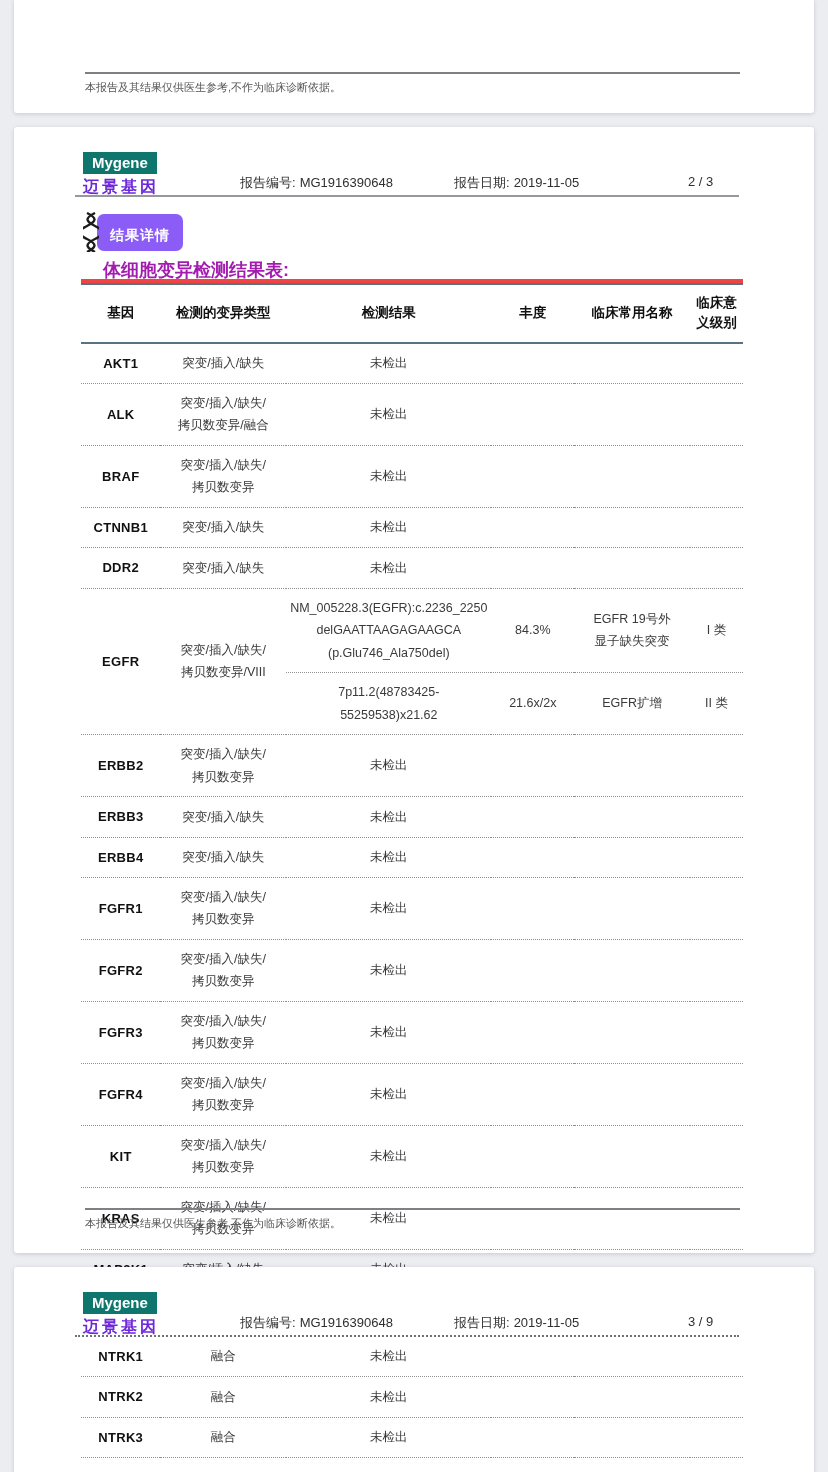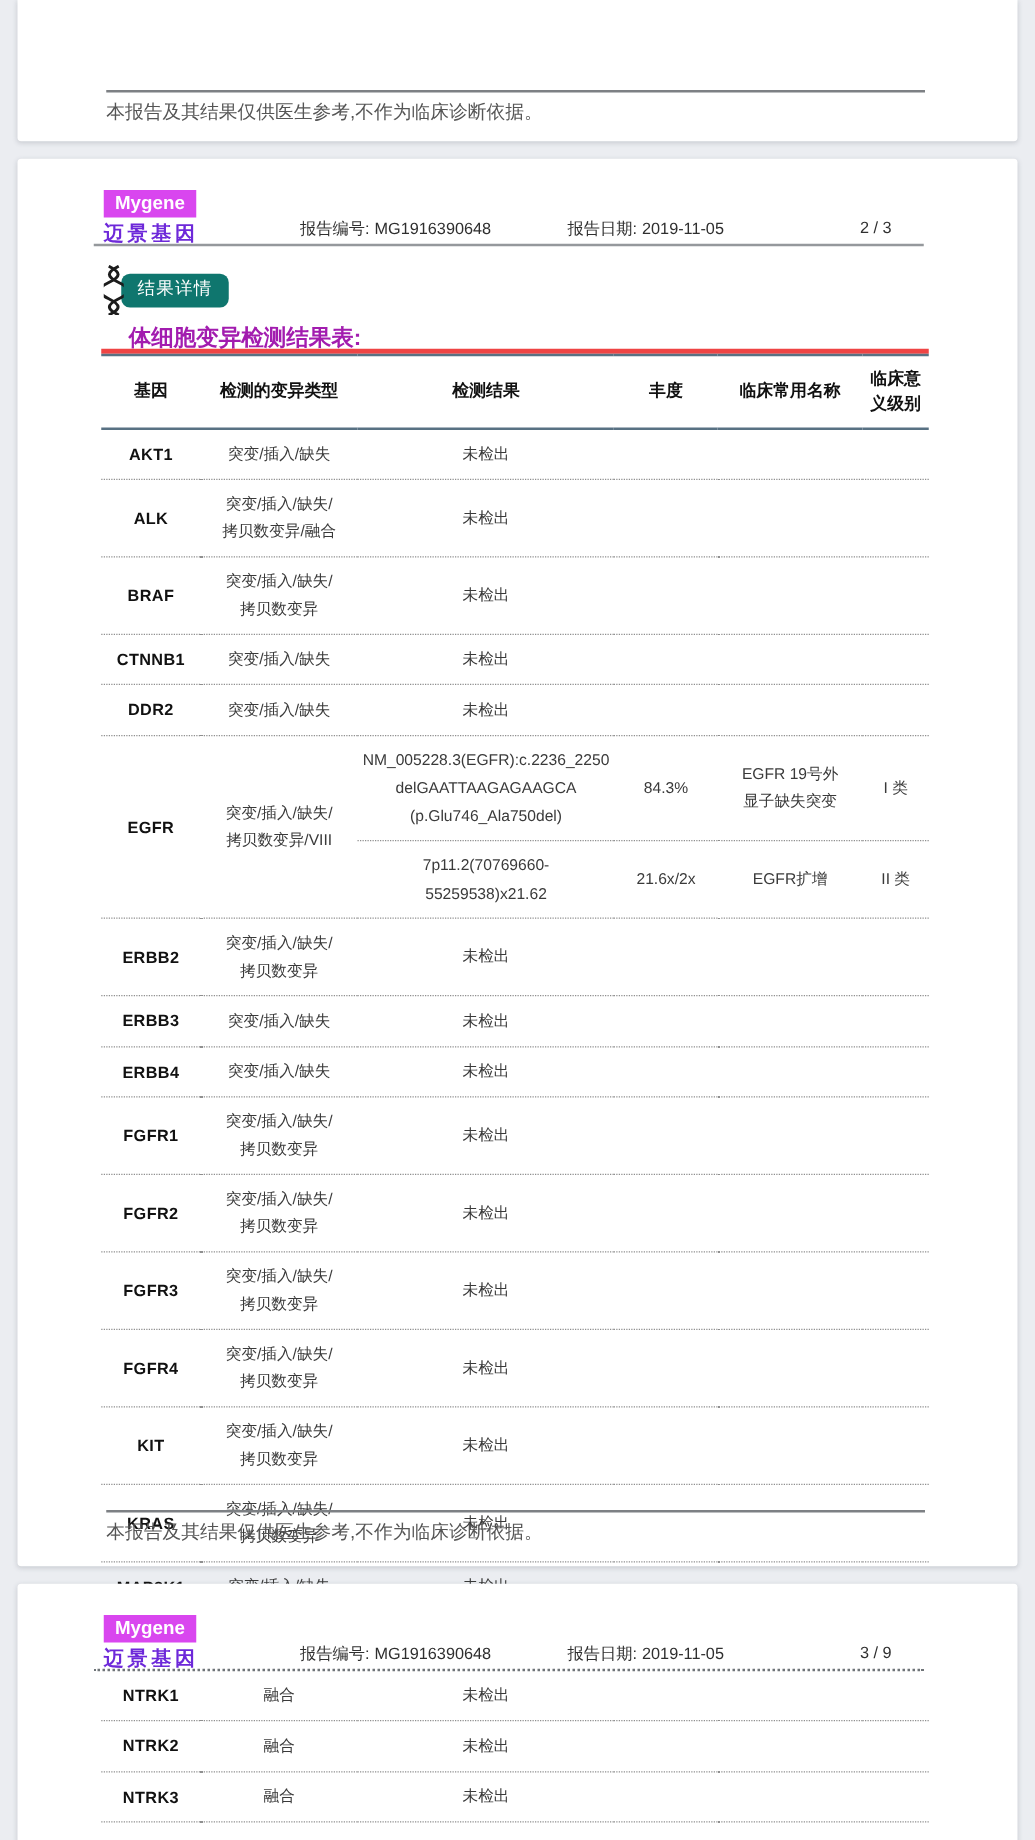--- a/index.html
+++ b/index.html
@@ -13,41 +13,41 @@
     position:absolute;left:14px;width:800px;background:#ffffff;
     border-radius:3px;box-shadow:0 1px 4px rgba(60,64,80,.20);
   }
   .page--first{top:0;height:113px;border-radius:0 0 3px 3px;}
   .page--second{top:127px;height:1126px;}
   .page--third{top:1267px;height:300px;}
 
   
   .logo-block{position:absolute;left:69px;top:25px;width:110px;}
   .logo-box{
-    display:inline-block;background:#d946ef;color:#fff;
+    display:inline-block;background:#0f766e;color:#fff;
     font-weight:bold;font-size:15px;padding:3px 9px 4px;line-height:1;
   }
   .logo-cn{
     font-weight:900;font-size:16px;letter-spacing:3px;color:#6d28d9;
     margin-top:3px;
   }
   .head-item{position:absolute;top:47px;font-size:13px;color:#2f2f2f;white-space:nowrap;}
   .head-item .lbl{margin-right:4px;}
   .head-report-no{left:226px;}
   .head-report-date{left:440px;}
   .head-page-num{left:674px;}
   .head-rule{position:absolute;left:61px;top:68px;width:664px;border-top:2px solid #95989c;}
   .head-rule.dotted{border-top:2px dotted #6f7478;}
 
   
   .section-row{position:absolute;left:69px;top:89px;height:32px;display:flex;align-items:center;}
   .dna-icon{margin-right:-2px;position:relative;z-index:2;}
   .section-badge{
-    background:#0f766e;color:#fff;font-weight:normal;font-size:14px;
-    padding:3px 13px 6px;border-radius:7px;letter-spacing:1px;
+    background:#8b5cf6;color:#fff;font-weight:bold;font-size:14px;
+    padding:13px 13px 6px;border-radius:7px;letter-spacing:1px;
   }
 
   
   .table-title{position:absolute;left:89px;top:131px;font-size:18px;font-weight:bold;color:#a21caf;}
   .tbl-wrap{position:absolute;left:67px;top:152px;width:662px;border-top:4px solid #ef4444;}
   .tbl-wrap.no-top{border-top:none;}
   table.results{
     width:100%;border-collapse:collapse;table-layout:fixed;
     border-top:2px solid #587183;
   }
@@ -61,21 +61,21 @@
   }
   table.results td{
     font-size:12.5px;color:#3a3a3a;text-align:center;vertical-align:middle;
     padding:8px 2px;line-height:1.8;
     border-bottom:1px dotted #8f8f8f;
   }
   table.results td.gene-cell{font-size:13px;font-weight:bold;color:#111;letter-spacing:.3px;}
 
   
   .foot-rule{position:absolute;left:71px;width:655px;border-top:2px solid #7d8084;}
-  .disclaimer{position:absolute;left:71px;font-size:15px;color:#555;}
+  .disclaimer{position:absolute;left:71px;font-size:11px;color:#555;}
   .page--first .foot-rule{top:72px;}
   .page--first .disclaimer{top:80px;}
   .page--second .foot-rule{top:1081px;}
   .page--second .disclaimer{top:1089px;}
 </style>
 </head>
 <body>
 
 <div class="page page--first">
   <div class="foot-rule"></div>
@@ -238,21 +238,21 @@
             <td>
               <div>EGFR 19号外</div>
               <div>显子缺失突变</div>
             </td>
             <td>
               <div>I 类</div>
             </td>
           </tr>
           <tr>
             <td>
-              <div>7p11.2(70769660-</div>
+              <div>7p11.2(48783425-</div>
               <div>55259538)x21.62</div>
             </td>
             <td>
               <div>21.6x/2x</div>
             </td>
             <td>
               <div>EGFR扩增</div>
             </td>
             <td>
               <div>II 类</div>

